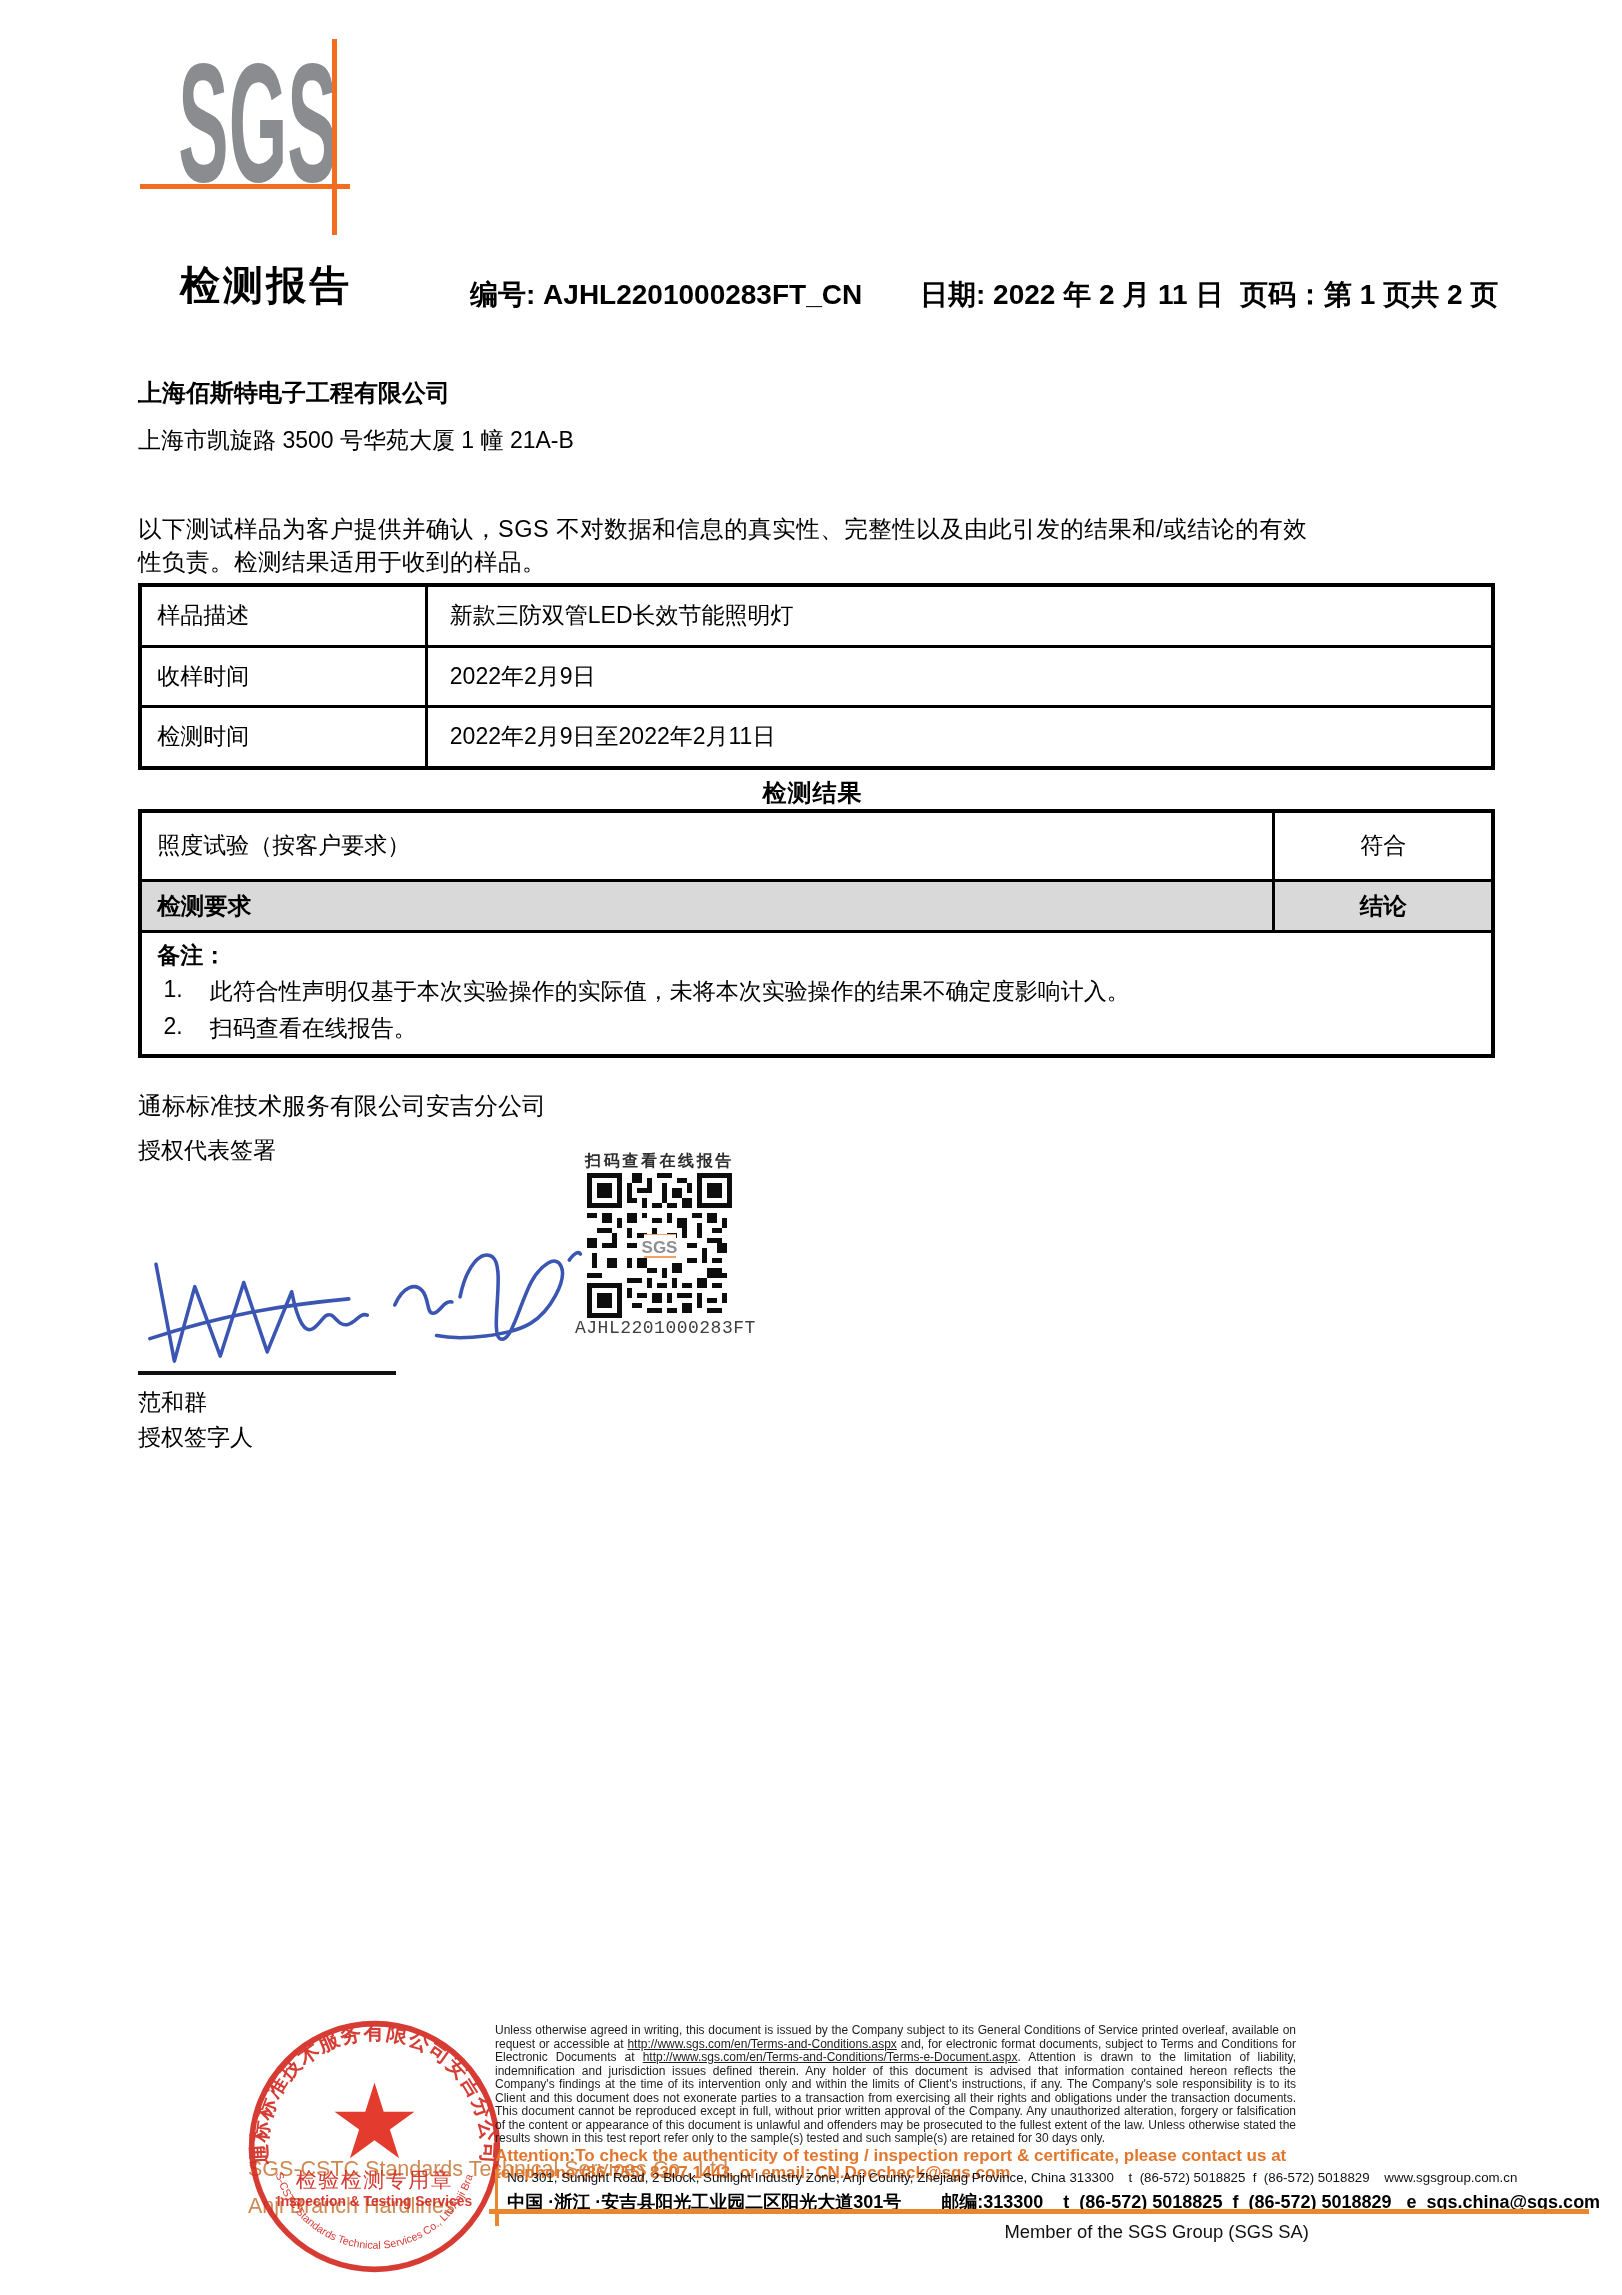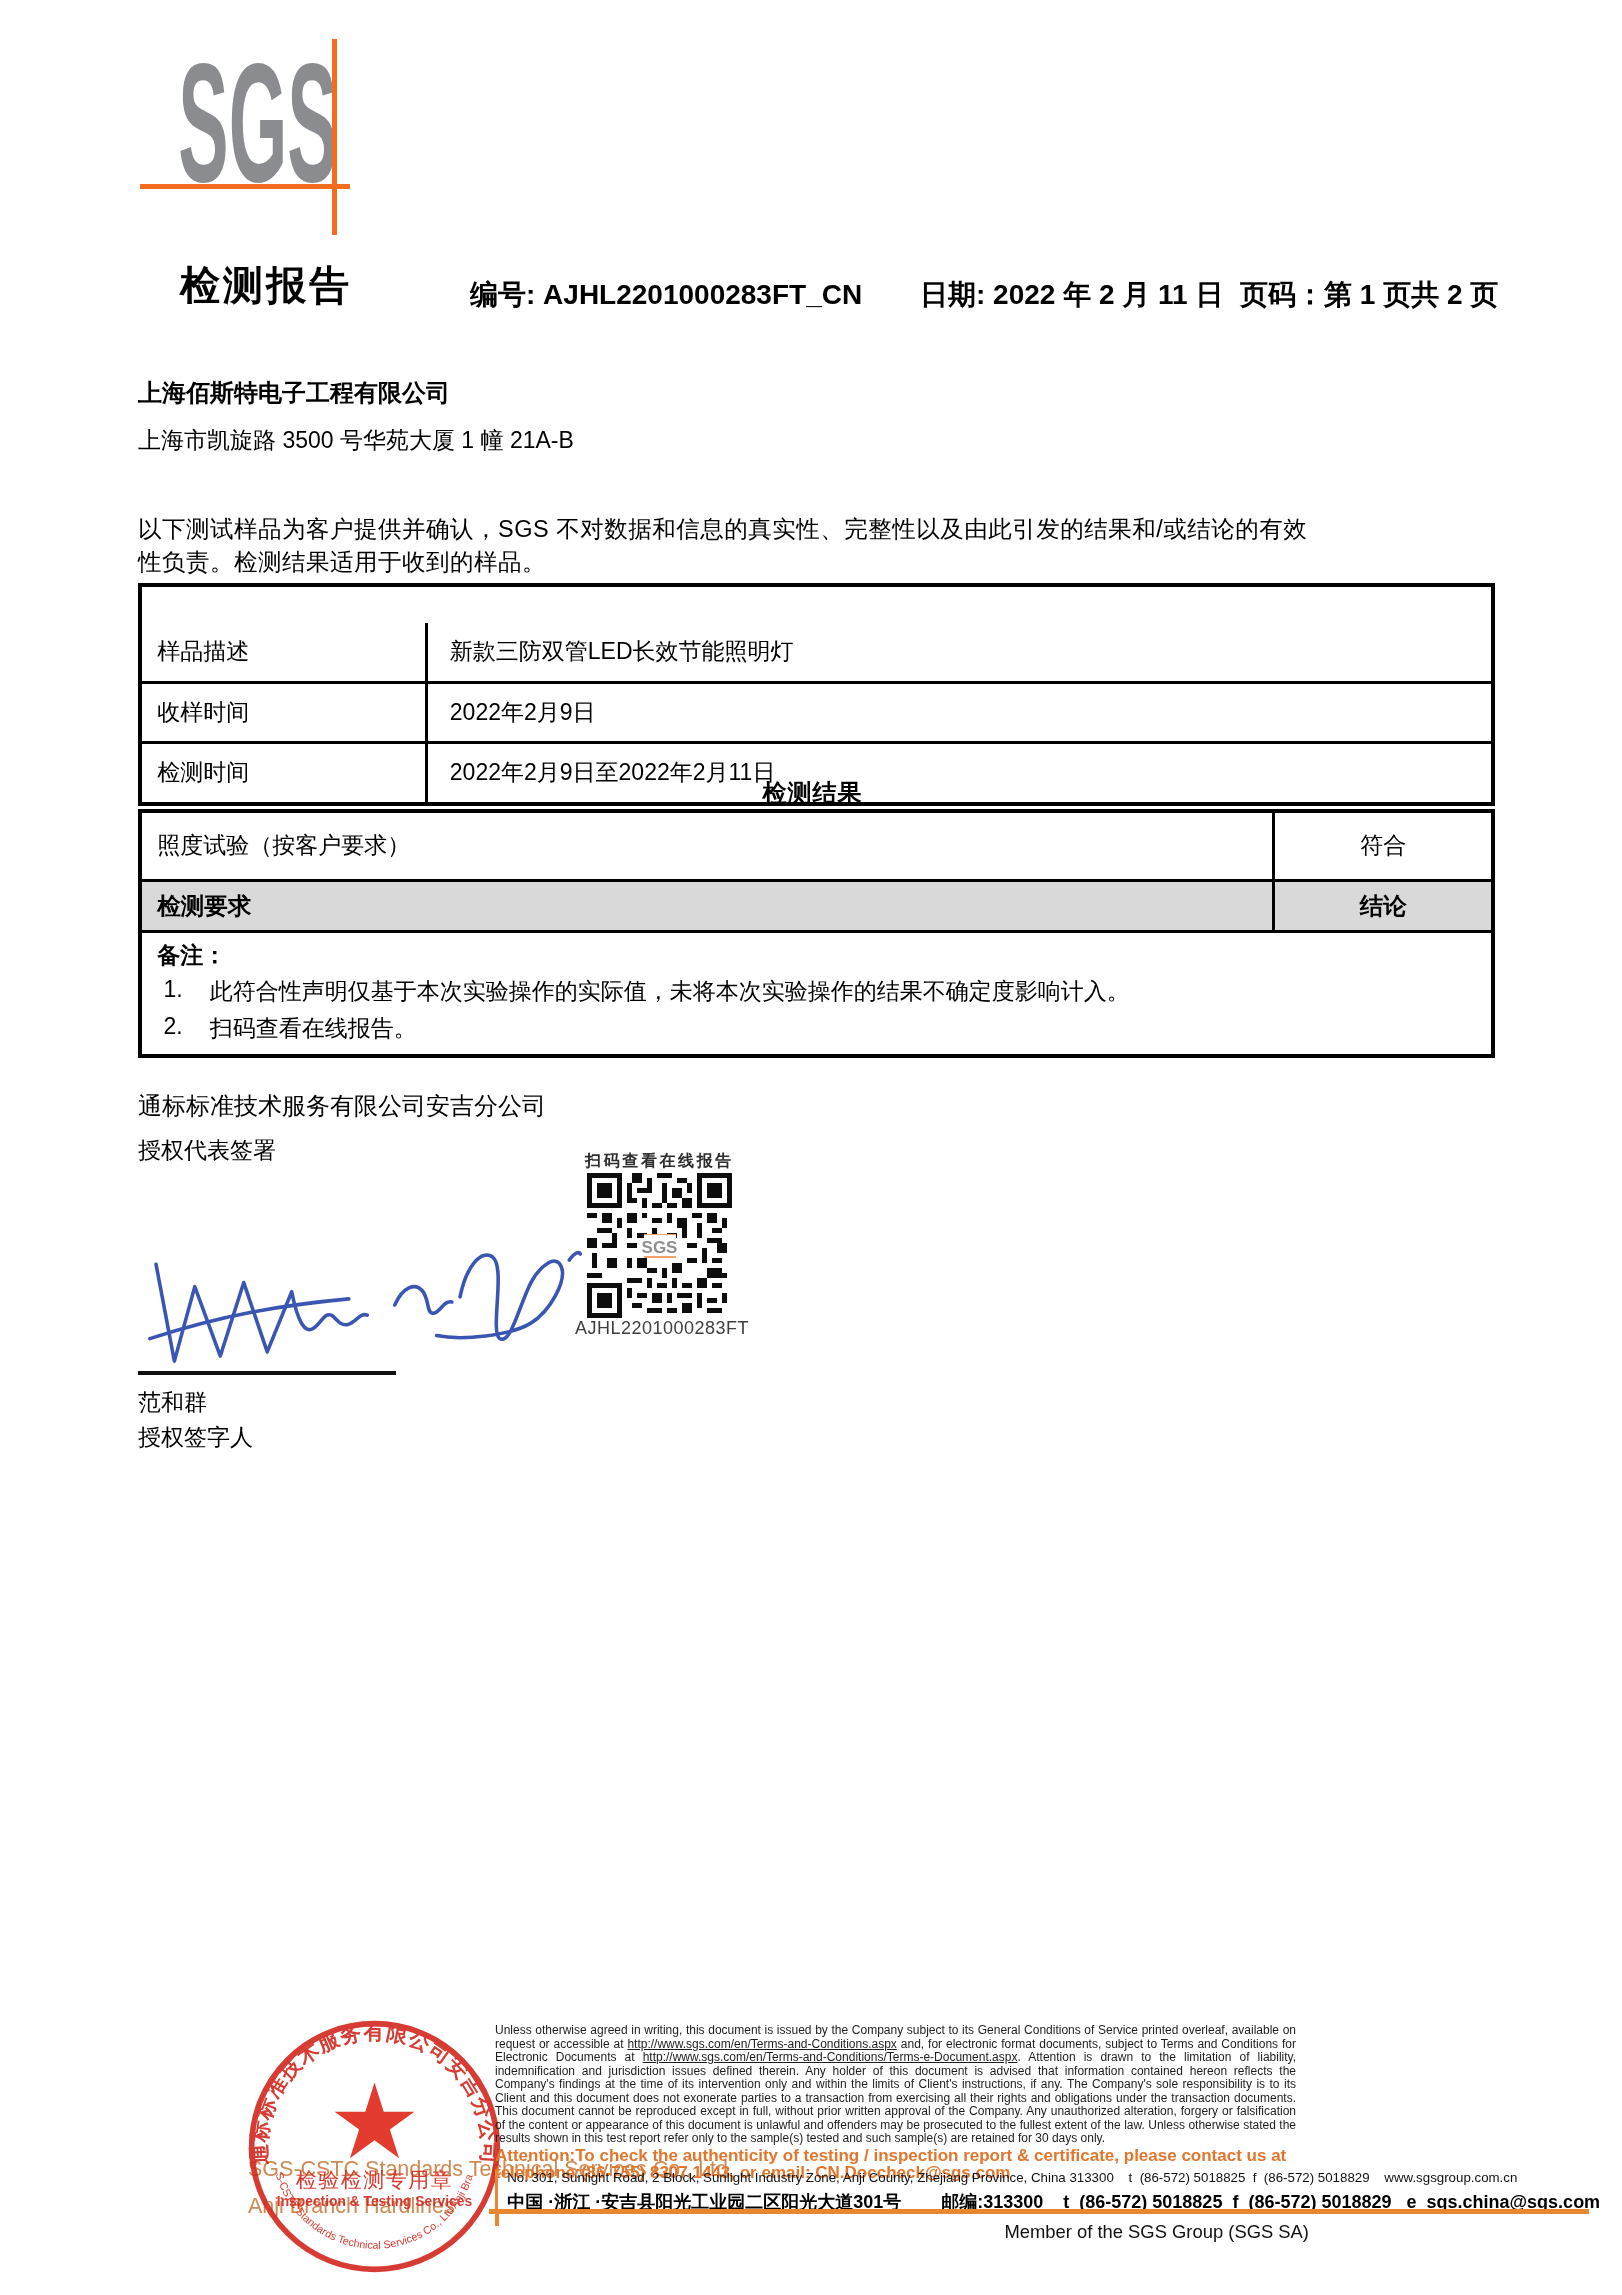--- a/index.html
+++ b/index.html
@@ -24,21 +24,21 @@
   #client-address{left:138px;top:425px;font-size:23px;}
 
   
   .disc{left:138px;font-size:23.5px;letter-spacing:0.5px;}
   #disc1{top:513px;}
   #disc2{top:546px;}
 
   
   #sample-table{left:138px;top:583px;width:1349px;border:4.1px solid #000;}
   .srow{display:flex;border-top:3.1px solid #000;}
-  .srow:first-child{border-top:none;margin-top:36px;}
+  .srow:first-child{border-top:none;}
   .scell-l{width:268px;border-right:3.1px solid #000;padding:13.3px 0 13.3px 15.3px;font-size:23px;display:flex;align-items:center;}
   .scell-v{flex:1;padding:13.3px 0 13.3px 21.5px;font-size:23px;display:flex;align-items:center;}
 
   
   #results-title{left:138px;top:777px;width:1349px;text-align:center;font-size:24px;font-weight:bold;letter-spacing:1px;}
   #results-table{left:138px;top:809px;width:1349px;border:4.1px solid #000;}
   .rrow{display:flex;}
   .rhead{background:#d9d9d9;border-bottom:3.6px solid #000;}
   .rcell-req{width:1115px;border-right:3.1px solid #000;padding:8.2px 0 8.2px 15.3px;font-size:23.5px;display:flex;align-items:center;}
   .rcell-con{flex:1;padding:8.2px 0;font-size:23.5px;display:flex;align-items:center;justify-content:center;}
@@ -50,21 +50,21 @@
   #notes-label{font-size:23px;font-weight:bold;}
   .note-row{display:flex;font-size:23px;margin-top:5.1px;}
   .note-no{width:32px;margin-left:6.1px;}
   .note-text{flex:1;margin-left:14.3px;}
 
   
   #lab-name{left:138px;top:1090px;font-size:24px;}
   #auth-label{left:138px;top:1135px;font-size:23px;}
   #qr-caption{left:583px;top:1151px;width:153px;text-align:center;font-size:16px;letter-spacing:2.6px;color:#2d2d2d;font-weight:bold;white-space:nowrap;}
   #qr-code{left:587px;top:1173px;}
-  #qr-text{left:575px;top:1318px;width:169px;text-align:center;font-size:18px;color:#3f3f3f;letter-spacing:0.5px;}
+  #qr-text{left:575px;top:1318px;width:169px;text-align:center;font-size:18px;color:#3f3f3f;letter-spacing:0.5px;font-family:Liberation Mono, monospace;}
   #signature{left:129px;top:1204px;}
   #sig-line{left:138px;top:1371px;width:258px;height:4.1px;background:#111;}
   #signer-name{left:138px;top:1387px;font-size:23px;}
   #signer-title{left:138px;top:1422px;font-size:23px;}
 
   
   #stamp-behind1{left:248px;top:2157px;font-size:21.5px;color:#cd8a52;white-space:nowrap;}
   #stamp-behind2{left:248px;top:2194px;font-size:21.5px;color:#cd8a52;white-space:nowrap;}
   #stamp{left:244px;top:2016px;opacity:0.9;}
   #legal{left:495px;top:2012px;width:801px;font-size:12px;line-height:13.5px;text-align:justify;color:#1d1d1d;}

